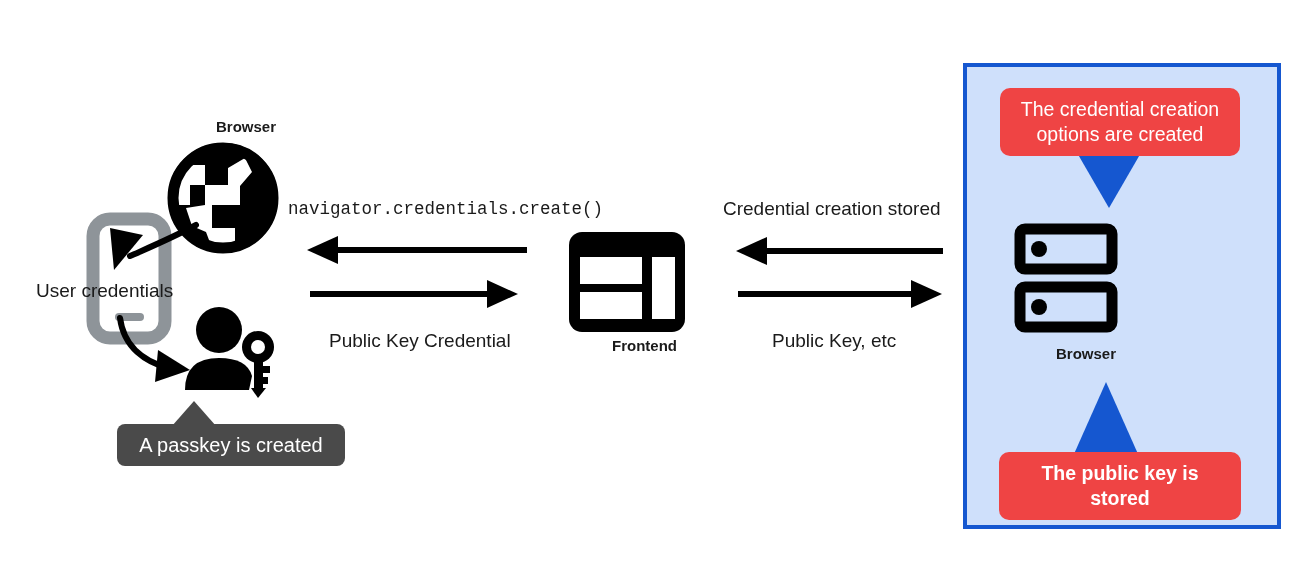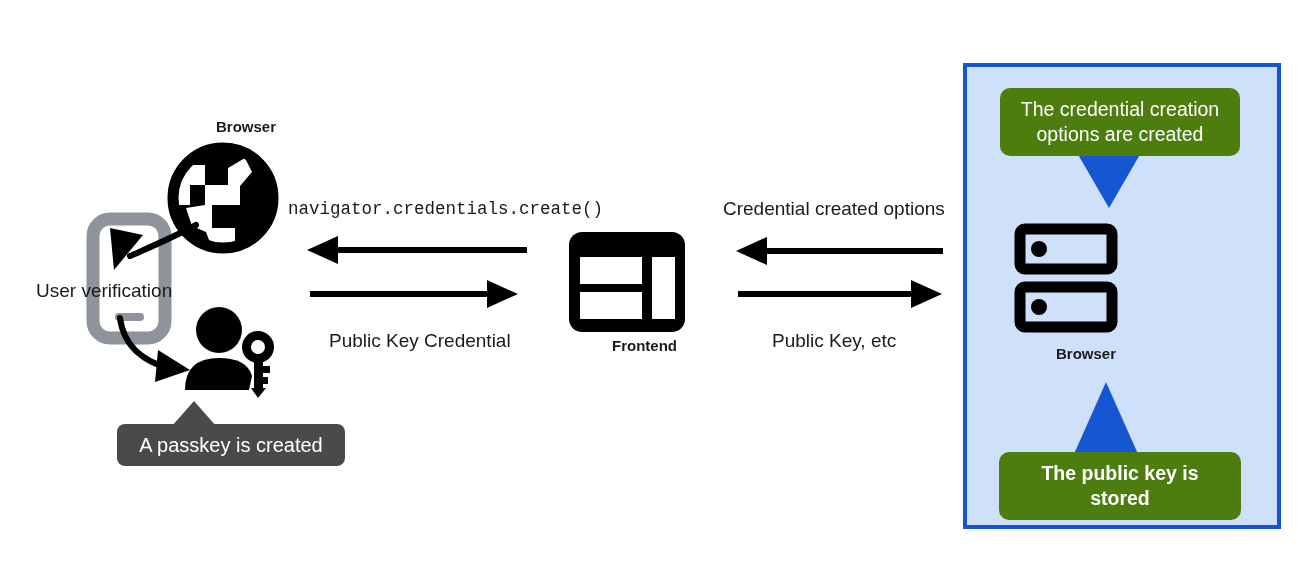--- a/index.html
+++ b/index.html
@@ -30,21 +30,21 @@
     top: 63px;
     width: 318px;
     height: 466px;
     background: #cfe0fb;
     border: 4px solid #1557d0;
     box-sizing: border-box;
   }
 
   
   .callout {
-    background: #4d7c0f;
+    background: #ef4444;
     color: #ffffff;
     border-radius: 10px;
     font-size: 19.5px;
     line-height: 25px;
     text-align: center;
     padding: 9px 14px;
     box-sizing: border-box;
   }
   .callout-top {
     left: 1000px;
@@ -213,26 +213,26 @@
       <path d="M942 294 L911 280 L911 308 Z" fill="#000000"></path>
     </g>
   </svg>
 
   <div class="abs node-label" style="left:176px; top:118px; width:100px;">Browser</div>
 
   <div class="abs node-label" style="left:577px; top:337px; width:100px;">Frontend</div>
 
   <div class="abs node-label" style="left:1016px; top:345px; width:100px;">Browser</div>
 
-  <div class="abs small-label" style="left:36px; top:280px;">User verification</div>
+  <div class="abs small-label" style="left:36px; top:280px;">User credentials</div>
 
   <div class="abs flow-label" style="left:329px; top:330px;">Public Key Credential</div>
 
   <div class="abs flow-label mono" style="left:288px; top:199px;">navigator.credentials.create()</div>
 
-  <div class="abs flow-label" style="left:723px; top:198px;">Credential created options</div>
+  <div class="abs flow-label" style="left:723px; top:198px;">Credential creation stored</div>
 
   <div class="abs flow-label" style="left:772px; top:330px;">Public Key, etc</div>
 
   <div class="abs tooltip-tail"></div>
   <div class="abs tooltip-dark">A passkey is created</div>
 
 </div>
 
 </body></html>

